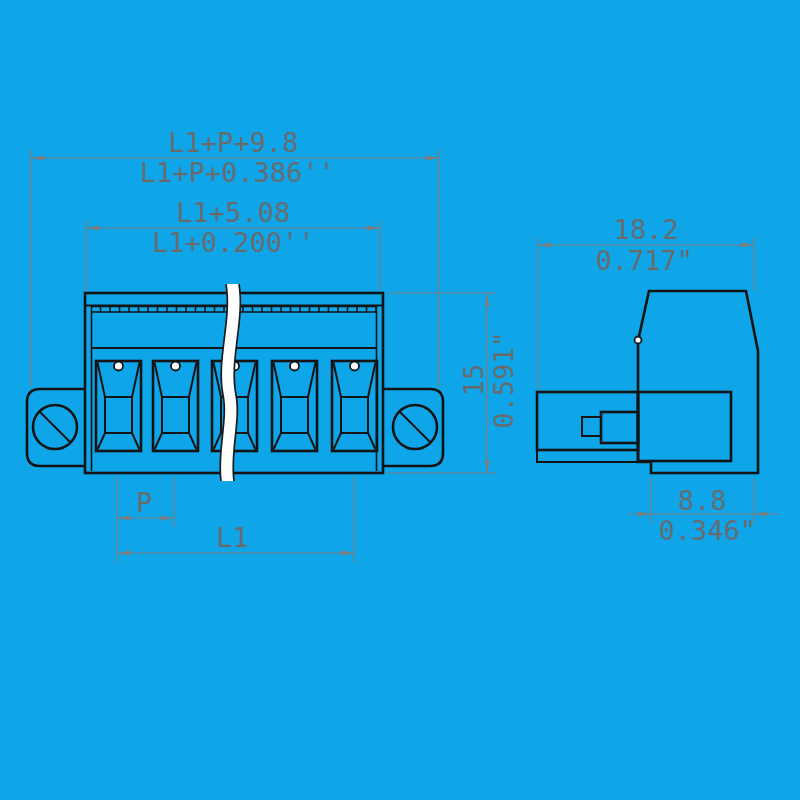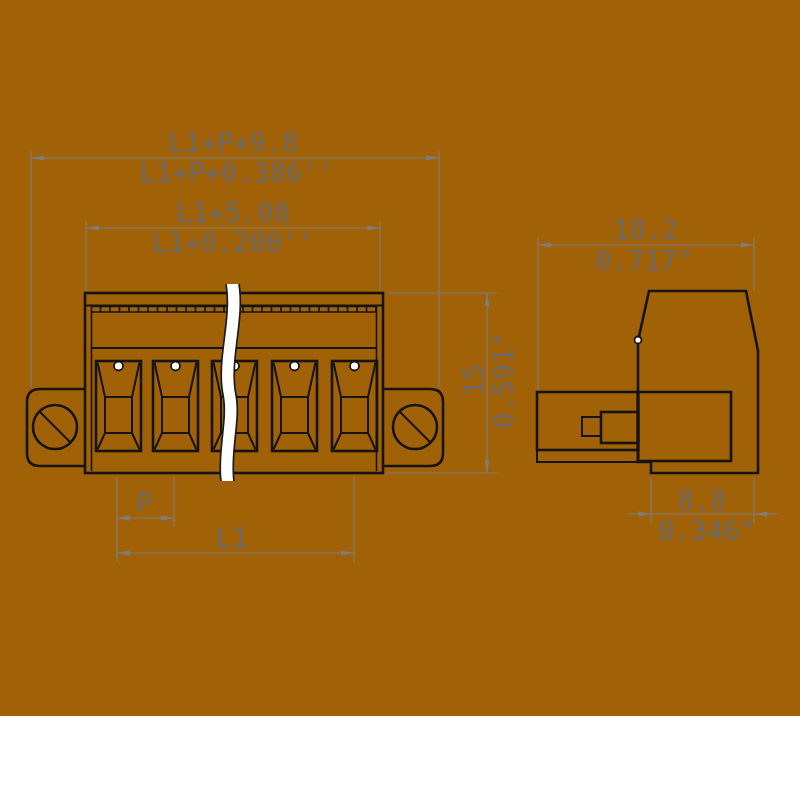--- a/index.html
+++ b/index.html
@@ -1,16 +1,16 @@
 <!DOCTYPE html>
 <html><head>
 <meta charset="utf-8">
 <style>
   html,body{margin:0;padding:0;background:#ffffff;}
-  .stage{width:800px;height:716px;background:#a16207;position:relative;overflow:hidden;}
+  .stage{width:800px;height:800px;background:#0ea5e9;position:relative;overflow:hidden;}
   svg{display:block;}
   .outline{stroke:#141414;fill:none;}
   .w3{stroke-width:2.6;}
   .w2{stroke-width:2;}
   .w1{stroke-width:1.6;}
   .dim{stroke:#7d7d7d;stroke-width:1.2;fill:none;}
   .arrow{fill:#7d7d7d;stroke:none;}
   .dimtext{font-family:"DejaVu Sans Mono",monospace;font-size:27px;fill:#6a6a6a;letter-spacing:0px;}
   .mask{fill:#ffffff;stroke:none;}
   .brk{stroke:#1a1a1a;stroke-width:1.7;fill:none;}

